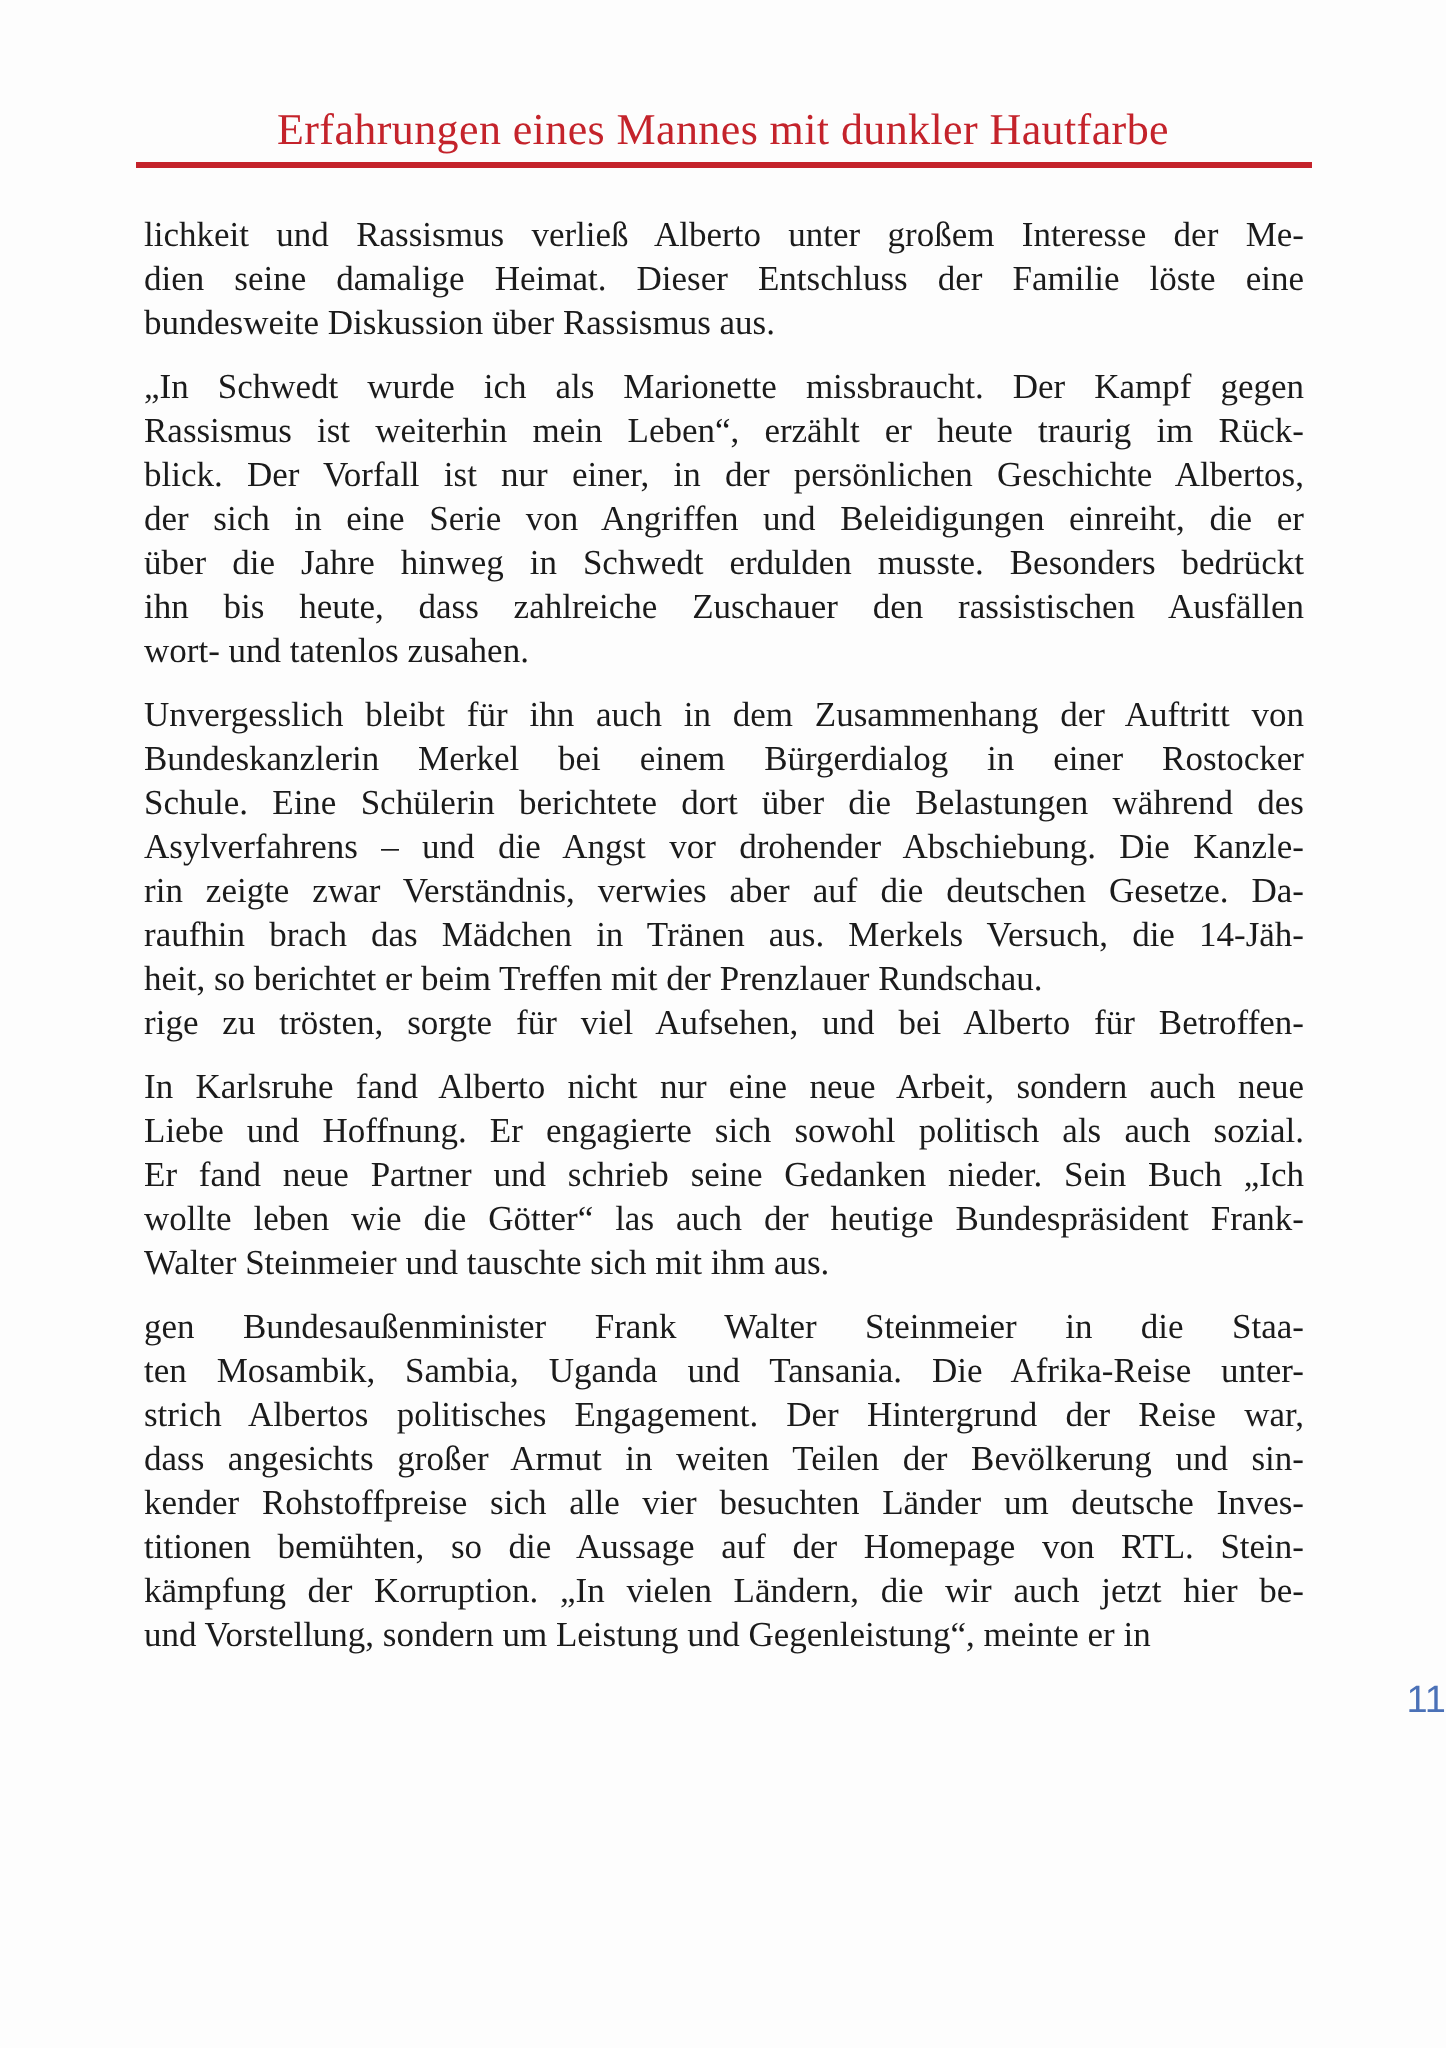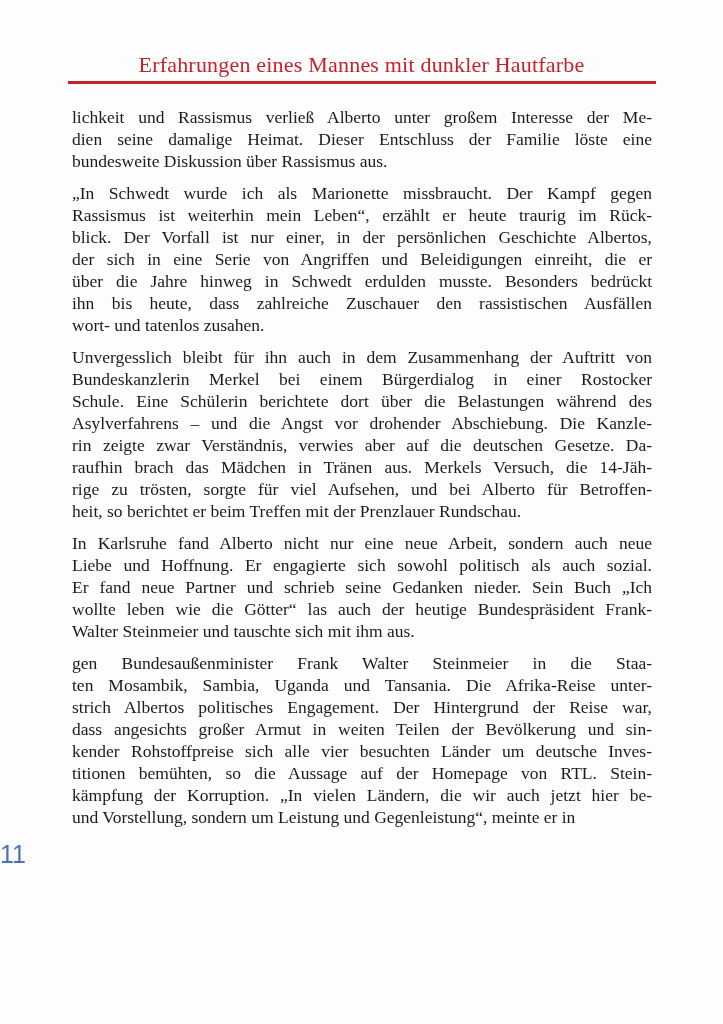--- a/index.html
+++ b/index.html
@@ -54,23 +54,23 @@
     text-align:justify;
     text-align-last:justify;
     white-space:normal;
     color:var(--body-ink);
   }
   .line.last{
     text-align-last:left;
   }
   .page-number{
     margin-top:12px;
-    text-align:left;
+    text-align:right;
     font-family:"Liberation Sans", sans-serif;
-    font-size:25px;
+    font-size:19px;
     color:var(--page-num-blue);
   }
 </style>
 </head>
 <body>
 
 <div class="page">
   <div class="header">
     <h1 class="title">Erfahrungen eines Mannes mit dunkler Hautfarbe</h1>
     <div class="title-rule"></div>
@@ -92,22 +92,22 @@
         <div class="line">ihn bis heute, dass zahlreiche Zuschauer den rassistischen Ausfällen</div>
         <div class="line last">wort- und tatenlos zusahen.</div>
       </div>
       <div class="paragraph">
         <div class="line">Unvergesslich bleibt für ihn auch in dem Zusammenhang der Auftritt von</div>
         <div class="line">Bundeskanzlerin Merkel bei einem Bürgerdialog in einer Rostocker</div>
         <div class="line">Schule. Eine Schülerin berichtete dort über die Belastungen während des</div>
         <div class="line">Asylverfahrens – und die Angst vor drohender Abschiebung. Die Kanzle-</div>
         <div class="line">rin zeigte zwar Verständnis, verwies aber auf die deutschen Gesetze. Da-</div>
         <div class="line">raufhin brach das Mädchen in Tränen aus. Merkels Versuch, die 14-Jäh-</div>
+        <div class="line last">heit, so berichtet er beim Treffen mit der Prenzlauer Rundschau.</div>
         <div class="line">rige zu trösten, sorgte für viel Aufsehen, und bei Alberto für Betroffen-</div>
-        <div class="line last">heit, so berichtet er beim Treffen mit der Prenzlauer Rundschau.</div>
       </div>
       <div class="paragraph">
         <div class="line">In Karlsruhe fand Alberto nicht nur eine neue Arbeit, sondern auch neue</div>
         <div class="line">Liebe und Hoffnung. Er engagierte sich sowohl politisch als auch sozial.</div>
         <div class="line">Er fand neue Partner und schrieb seine Gedanken nieder. Sein Buch „Ich</div>
         <div class="line">wollte leben wie die Götter“ las auch der heutige Bundespräsident Frank-</div>
         <div class="line last">Walter Steinmeier und tauschte sich mit ihm aus.</div>
       </div>
       <div class="paragraph">
         <div class="line">gen Bundesaußenminister Frank Walter Steinmeier in die Staa-</div>

